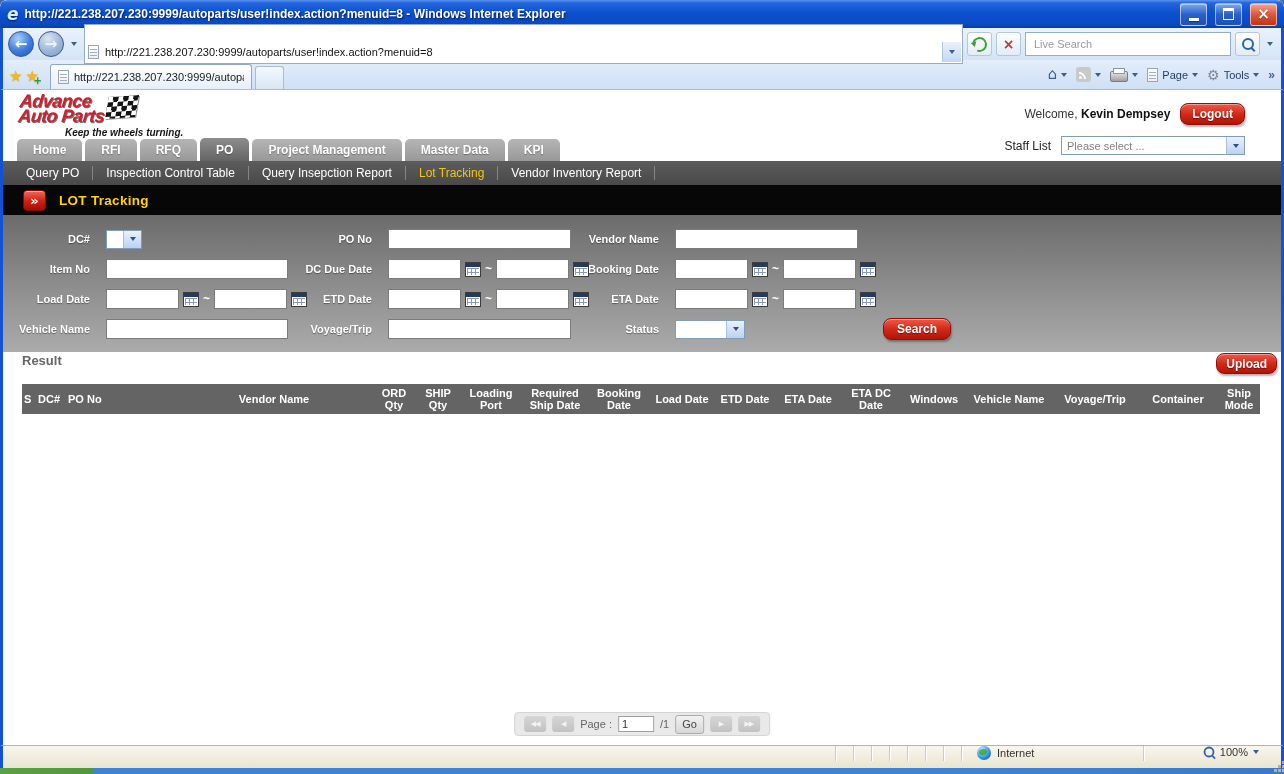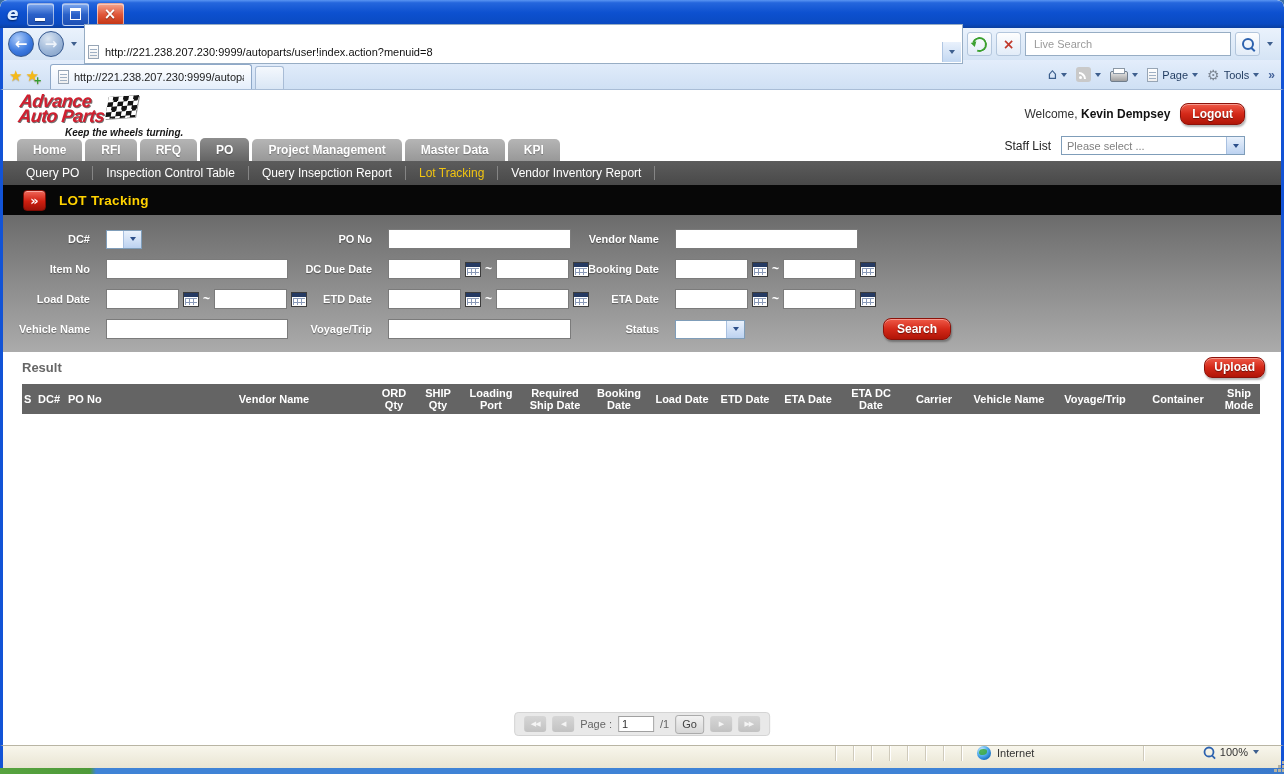--- a/index.html
+++ b/index.html
@@ -121,21 +121,21 @@
   .txt{width:183px;height:20px;border:1px solid #7b7b7b;box-sizing:border-box;padding:0 4px;font-size:11px;color:#111;
     font-family:"Liberation Sans",sans-serif;outline:none;background:#fff;}
   .dtxt{width:73px;}
   .cal-icon{width:16px;height:15px;background:#fff;border:1px solid #3c3c3c;box-sizing:border-box;position:relative;flex:0 0 16px;}
   .cal-icon::before{content:'';position:absolute;left:0;right:0;top:0;height:4px;background:#253a63;}
   .cal-icon::after{content:'';position:absolute;left:1px;right:1px;top:5px;bottom:1px;
     background:repeating-linear-gradient(90deg,#8a9ab8 0 1px,transparent 1px 4px),repeating-linear-gradient(#8a9ab8 0 1px,transparent 1px 4px);}
   .tilde{color:#fff;font-weight:bold;font-size:12px;}
   .search-btn{position:absolute;left:880px;top:103px;width:66px;height:20px;font-size:12px;}
 
-  .result-row{position:absolute;left:19px;right:16px;top:263px;height:28px;display:flex;align-items:center;}
+  .result-row{position:absolute;left:19px;right:4px;top:263px;height:28px;display:flex;}
   .result-label{font-size:13px;font-weight:bold;color:#666;}
   .upload-btn{margin-left:auto;height:19px;padding:0 9px;font-size:12px;}
 
   .rtable{position:absolute;left:19px;top:294px;width:1238px;}
   .thead{display:flex;background:#646464;height:30px;align-items:stretch;}
   .th{color:#fff;font-weight:bold;font-size:11px;line-height:12px;display:flex;align-items:center;justify-content:center;
     text-align:center;padding:0 2px;box-sizing:border-box;flex-shrink:0;}
   .th.left{justify-content:flex-start;text-align:left;}
   .tbody{height:290px;background:#fff;}
 
@@ -165,20 +165,21 @@
 
   .desktop-strip{height:6px;background:linear-gradient(90deg,#57a33f 0px,#4e9a39 90px,#3f83d6 96px,#3f83d6 75%,#3a79cb 100%);}
 </style>
 </head>
 <body>
 
 <div class="screen">
 
   <div class="titlebar">
     <span class="ie-ico g">e</span>
+    <span class="title-text">http://221.238.207.230:9999/autoparts/user!index.action?menuid=8 - Windows Internet Explorer</span>
     <span class="winbtn minb">
         <i class="glyph-min"></i>
       </span>
     <span class="winbtn resb">
         <i class="glyph-res"></i>
       </span>
     <span class="winbtn closeb">
         <span class="glyph-close g">×</span>
       </span>
   </div>
@@ -402,21 +403,21 @@
             <div class="th" style="flex: 0 0 196px;">Vendor Name</div>
             <div class="th" style="flex: 0 0 44px;">ORD Qty</div>
             <div class="th" style="flex: 0 0 44px;">SHIP Qty</div>
             <div class="th" style="flex: 0 0 62px;">Loading Port</div>
             <div class="th" style="flex: 0 0 66px;">Required Ship Date</div>
             <div class="th" style="flex: 0 0 62px;">Booking Date</div>
             <div class="th" style="flex: 0 0 64px;">Load Date</div>
             <div class="th" style="flex: 0 0 62px;">ETD Date</div>
             <div class="th" style="flex: 0 0 64px;">ETA Date</div>
             <div class="th" style="flex: 0 0 62px;">ETA DC Date</div>
-            <div class="th" style="flex: 0 0 64px;">Carrier</div>
+            <div class="th" style="flex: 0 0 64px;">Windows</div>
             <div class="th" style="flex: 0 0 86px;">Vehicle Name</div>
             <div class="th" style="flex: 0 0 86px;">Voyage/Trip</div>
             <div class="th" style="flex: 0 0 80px;">Container</div>
             <div class="th" style="flex: 1 0 40px;">Ship Mode</div>
           </div>
         <div class="tbody"></div>
       </div>
 
       <div class="pager">
         <span class="pbtn g">◀◀</span>

